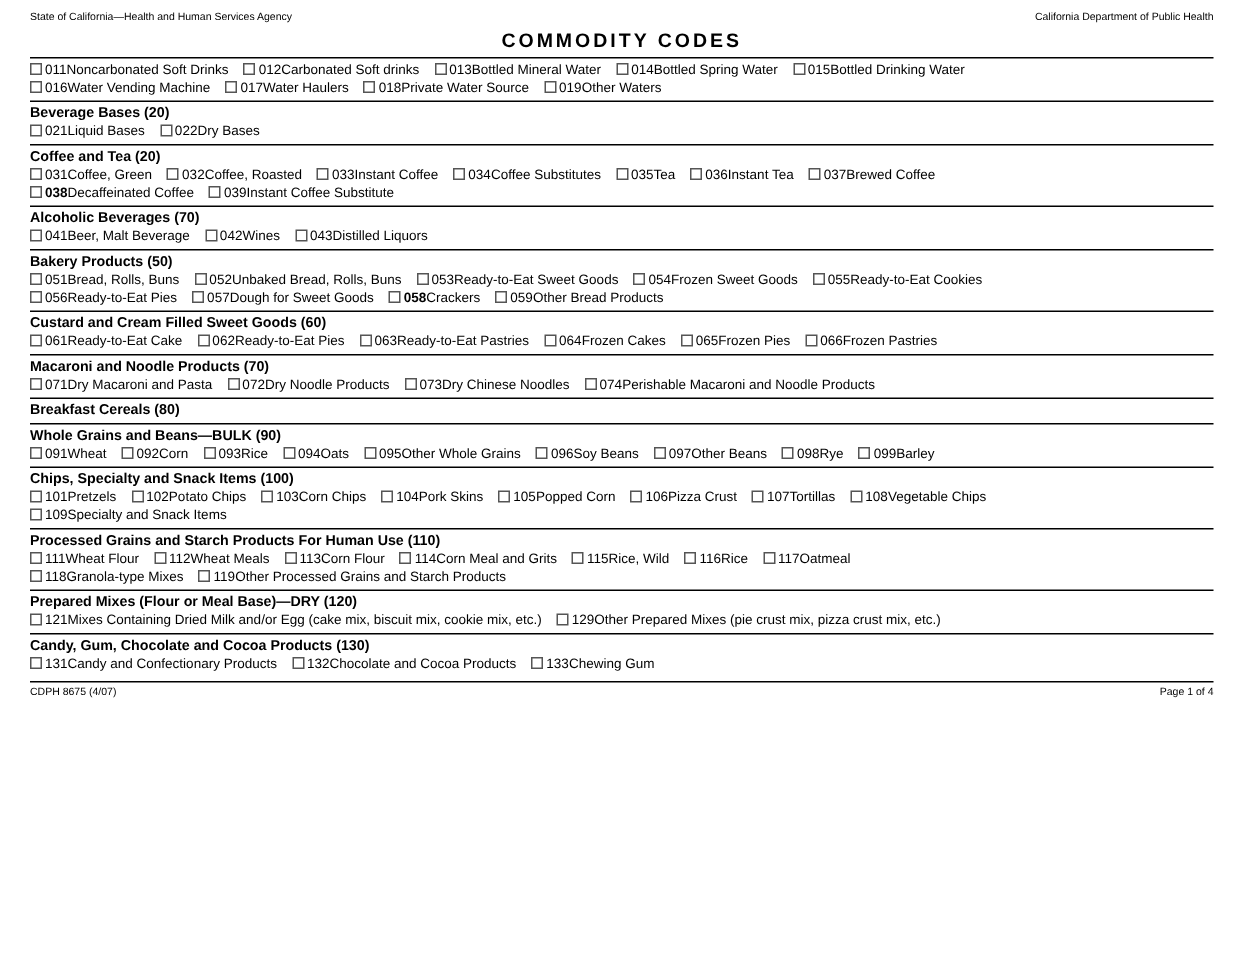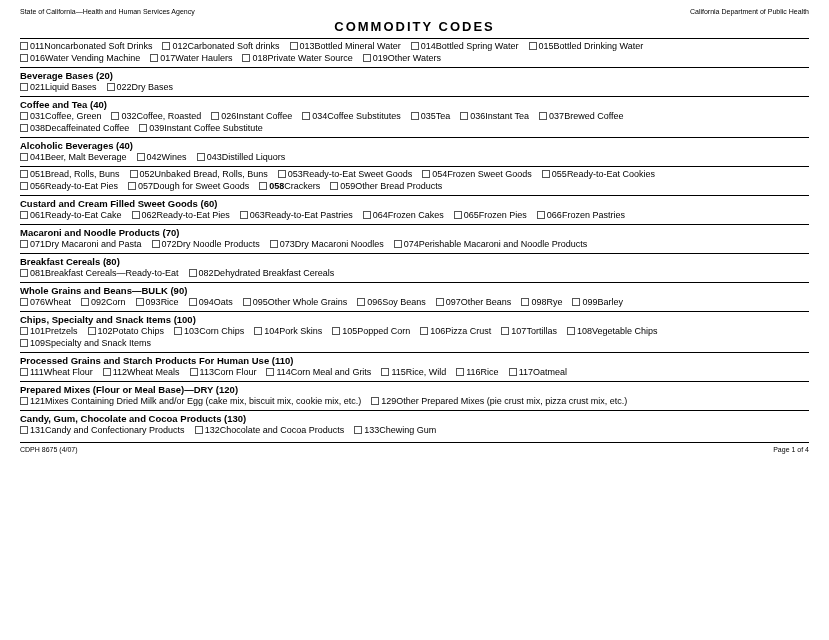--- a/index.html
+++ b/index.html
@@ -137,35 +137,35 @@
         <span style="font-weight: normal;">021  </span>
         <span>Liquid Bases</span>
       </div>
       <div class="item">
         <span class="checkbox"></span>
         <span style="font-weight: normal;">022  </span>
         <span>Dry Bases</span>
       </div>
     </div>
     <div class="section-divider"></div>
-    <div class="section-header">Coffee and Tea  (40)</div>
+    <div class="section-header">Coffee and Tea  (20)</div>
     <div class="items-row">
       <div class="item">
         <span class="checkbox"></span>
         <span style="font-weight: normal;">031  </span>
         <span>Coffee, Green</span>
       </div>
       <div class="item">
         <span class="checkbox"></span>
         <span style="font-weight: normal;">032  </span>
         <span>Coffee, Roasted</span>
       </div>
       <div class="item">
         <span class="checkbox"></span>
-        <span style="font-weight: normal;">026  </span>
+        <span style="font-weight: normal;">033  </span>
         <span>Instant Coffee</span>
       </div>
       <div class="item">
         <span class="checkbox"></span>
         <span style="font-weight: normal;">034  </span>
         <span>Coffee Substitutes</span>
       </div>
       <div class="item">
         <span class="checkbox"></span>
         <span style="font-weight: normal;">035  </span>
@@ -178,49 +178,50 @@
       </div>
       <div class="item">
         <span class="checkbox"></span>
         <span style="font-weight: normal;">037  </span>
         <span>Brewed Coffee</span>
       </div>
     </div>
     <div class="items-row">
       <div class="item">
         <span class="checkbox"></span>
-        <span style="font-weight: normal;">038  </span>
+        <span style="font-weight: bold;">038  </span>
         <span>Decaffeinated Coffee</span>
       </div>
       <div class="item">
         <span class="checkbox"></span>
         <span style="font-weight: normal;">039  </span>
         <span>Instant Coffee Substitute</span>
       </div>
     </div>
     <div class="section-divider"></div>
-    <div class="section-header">Alcoholic Beverages  (40)</div>
+    <div class="section-header">Alcoholic Beverages  (70)</div>
     <div class="items-row">
       <div class="item">
         <span class="checkbox"></span>
         <span style="font-weight: normal;">041  </span>
         <span>Beer, Malt Beverage</span>
       </div>
       <div class="item">
         <span class="checkbox"></span>
         <span style="font-weight: normal;">042  </span>
         <span>Wines</span>
       </div>
       <div class="item">
         <span class="checkbox"></span>
         <span style="font-weight: normal;">043  </span>
         <span>Distilled Liquors</span>
       </div>
     </div>
     <div class="section-divider"></div>
+    <div class="section-header">Bakery Products  (50)</div>
     <div class="items-row">
       <div class="item">
         <span class="checkbox"></span>
         <span style="font-weight: normal;">051  </span>
         <span>Bread, Rolls, Buns</span>
       </div>
       <div class="item">
         <span class="checkbox"></span>
         <span style="font-weight: normal;">052  </span>
         <span>Unbaked Bread, Rolls, Buns</span>
@@ -306,48 +307,36 @@
         <span>Dry Macaroni and Pasta</span>
       </div>
       <div class="item">
         <span class="checkbox"></span>
         <span style="font-weight: normal;">072  </span>
         <span>Dry Noodle Products</span>
       </div>
       <div class="item">
         <span class="checkbox"></span>
         <span style="font-weight: normal;">073  </span>
-        <span>Dry Macaroni Noodles</span>
+        <span>Dry Chinese Noodles</span>
       </div>
       <div class="item">
         <span class="checkbox"></span>
         <span style="font-weight: normal;">074  </span>
         <span>Perishable Macaroni and Noodle Products</span>
       </div>
     </div>
     <div class="section-divider"></div>
     <div class="section-header">Breakfast Cereals  (80)</div>
-    <div class="items-row">
-      <div class="item">
-        <span class="checkbox"></span>
-        <span style="font-weight: normal;">081  </span>
-        <span>Breakfast Cereals—Ready-to-Eat</span>
-      </div>
-      <div class="item">
-        <span class="checkbox"></span>
-        <span style="font-weight: normal;">082  </span>
-        <span>Dehydrated Breakfast Cereals</span>
-      </div>
-    </div>
     <div class="section-divider"></div>
     <div class="section-header">Whole Grains and Beans—BULK  (90)</div>
     <div class="items-row">
       <div class="item">
         <span class="checkbox"></span>
-        <span style="font-weight: normal;">076  </span>
+        <span style="font-weight: normal;">091  </span>
         <span>Wheat</span>
       </div>
       <div class="item">
         <span class="checkbox"></span>
         <span style="font-weight: normal;">092  </span>
         <span>Corn</span>
       </div>
       <div class="item">
         <span class="checkbox"></span>
         <span style="font-weight: normal;">093  </span>
@@ -465,20 +454,32 @@
       </div>
       <div class="item">
         <span class="checkbox"></span>
         <span style="font-weight: normal;">116  </span>
         <span>Rice</span>
       </div>
       <div class="item">
         <span class="checkbox"></span>
         <span style="font-weight: normal;">117  </span>
         <span>Oatmeal</span>
+      </div>
+    </div>
+    <div class="items-row">
+      <div class="item">
+        <span class="checkbox"></span>
+        <span style="font-weight: normal;">118  </span>
+        <span>Granola-type Mixes</span>
+      </div>
+      <div class="item">
+        <span class="checkbox"></span>
+        <span style="font-weight: normal;">119  </span>
+        <span>Other Processed Grains and Starch Products</span>
       </div>
     </div>
     <div class="section-divider"></div>
     <div class="section-header">Prepared Mixes (Flour or Meal Base)—DRY  (120)</div>
     <div class="items-row">
       <div class="item">
         <span class="checkbox"></span>
         <span style="font-weight: normal; text-align: center;">121  </span>
         <span>Mixes Containing Dried Milk and/or Egg (cake mix, biscuit mix, cookie mix, etc.)</span>
       </div>

